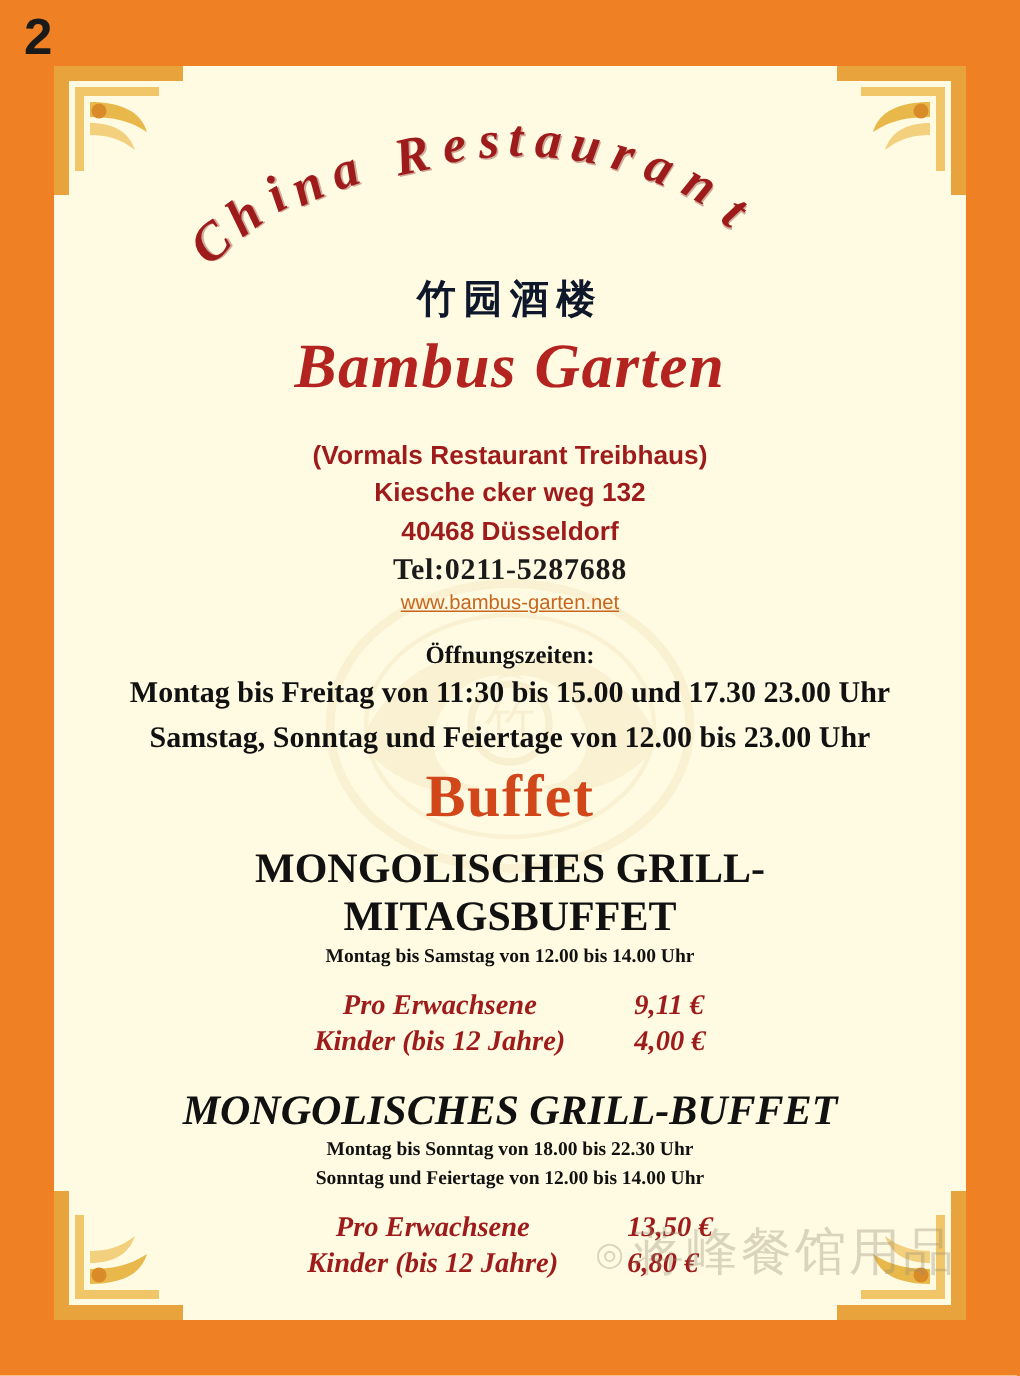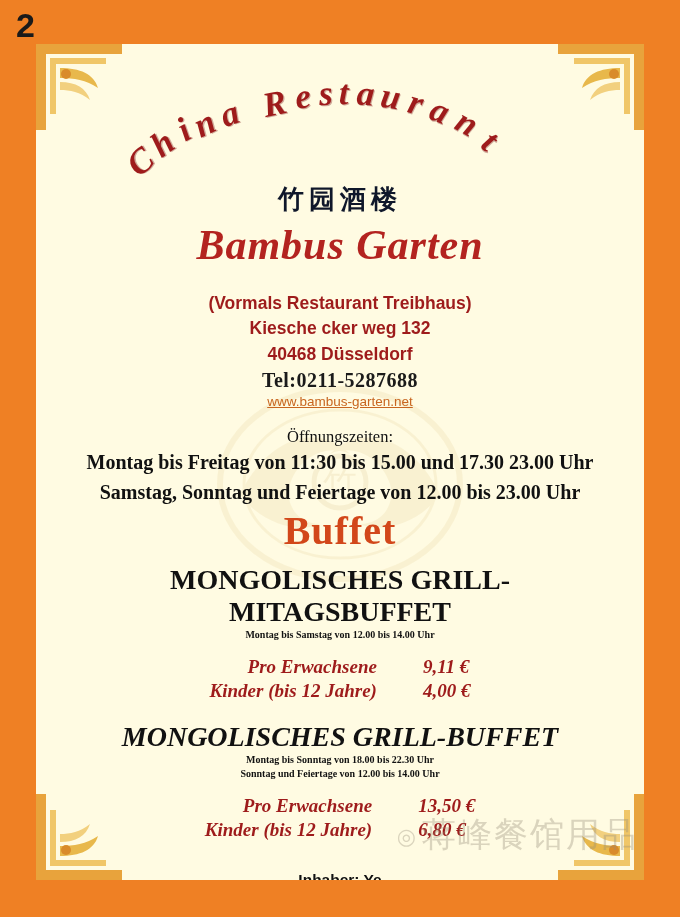--- a/index.html
+++ b/index.html
@@ -142,21 +142,21 @@
     margin-top: 2px;
     font-family: "Liberation Sans", sans-serif;
     font-size: 13.5px;
     color: #c8651f;
     text-decoration: underline;
   }
 
   .hours-title {
     margin-top: 18px;
     font-family: "Liberation Serif", serif;
-    font-weight: normal;
+    font-weight: bold;
     font-size: 16.5px;
     color: #111;
   }
   .hours-line {
     font-family: "Liberation Serif", serif;
     font-weight: bold;
     font-size: 20px;
     color: #111;
     line-height: 1.5;
   }
@@ -174,38 +174,38 @@
     font-family: "Liberation Serif", serif;
     font-weight: bold;
     font-size: 28px;
     color: #111;
   }
   .section-title.italic { font-style: italic; }
 
   .section-sub {
     font-family: "Liberation Serif", serif;
     font-weight: bold;
-    font-size: 10px;
+    font-size: 13px;
     color: #111;
     line-height: 1.45;
   }
 
   .price-table {
     margin: 12px auto 0 auto;
     border-collapse: collapse;
     color: #9e1b1b;
   }
   .price-table td {
     font-family: "Liberation Serif", serif;
     font-style: italic;
     font-weight: bold;
     font-size: 19px;
     padding: 1px 0;
   }
-  .price-table td.label { text-align: right; padding-right: 46px; }
+  .price-table td.label { text-align: center; padding-right: 46px; }
   .price-table td.value { text-align: left; white-space: nowrap; }
 
   .footer {
     margin-top: 26px;
     font-family: "Liberation Sans", sans-serif;
     font-weight: bold;
     font-size: 15.5px;
     color: #111;
     line-height: 1.5;
   }

